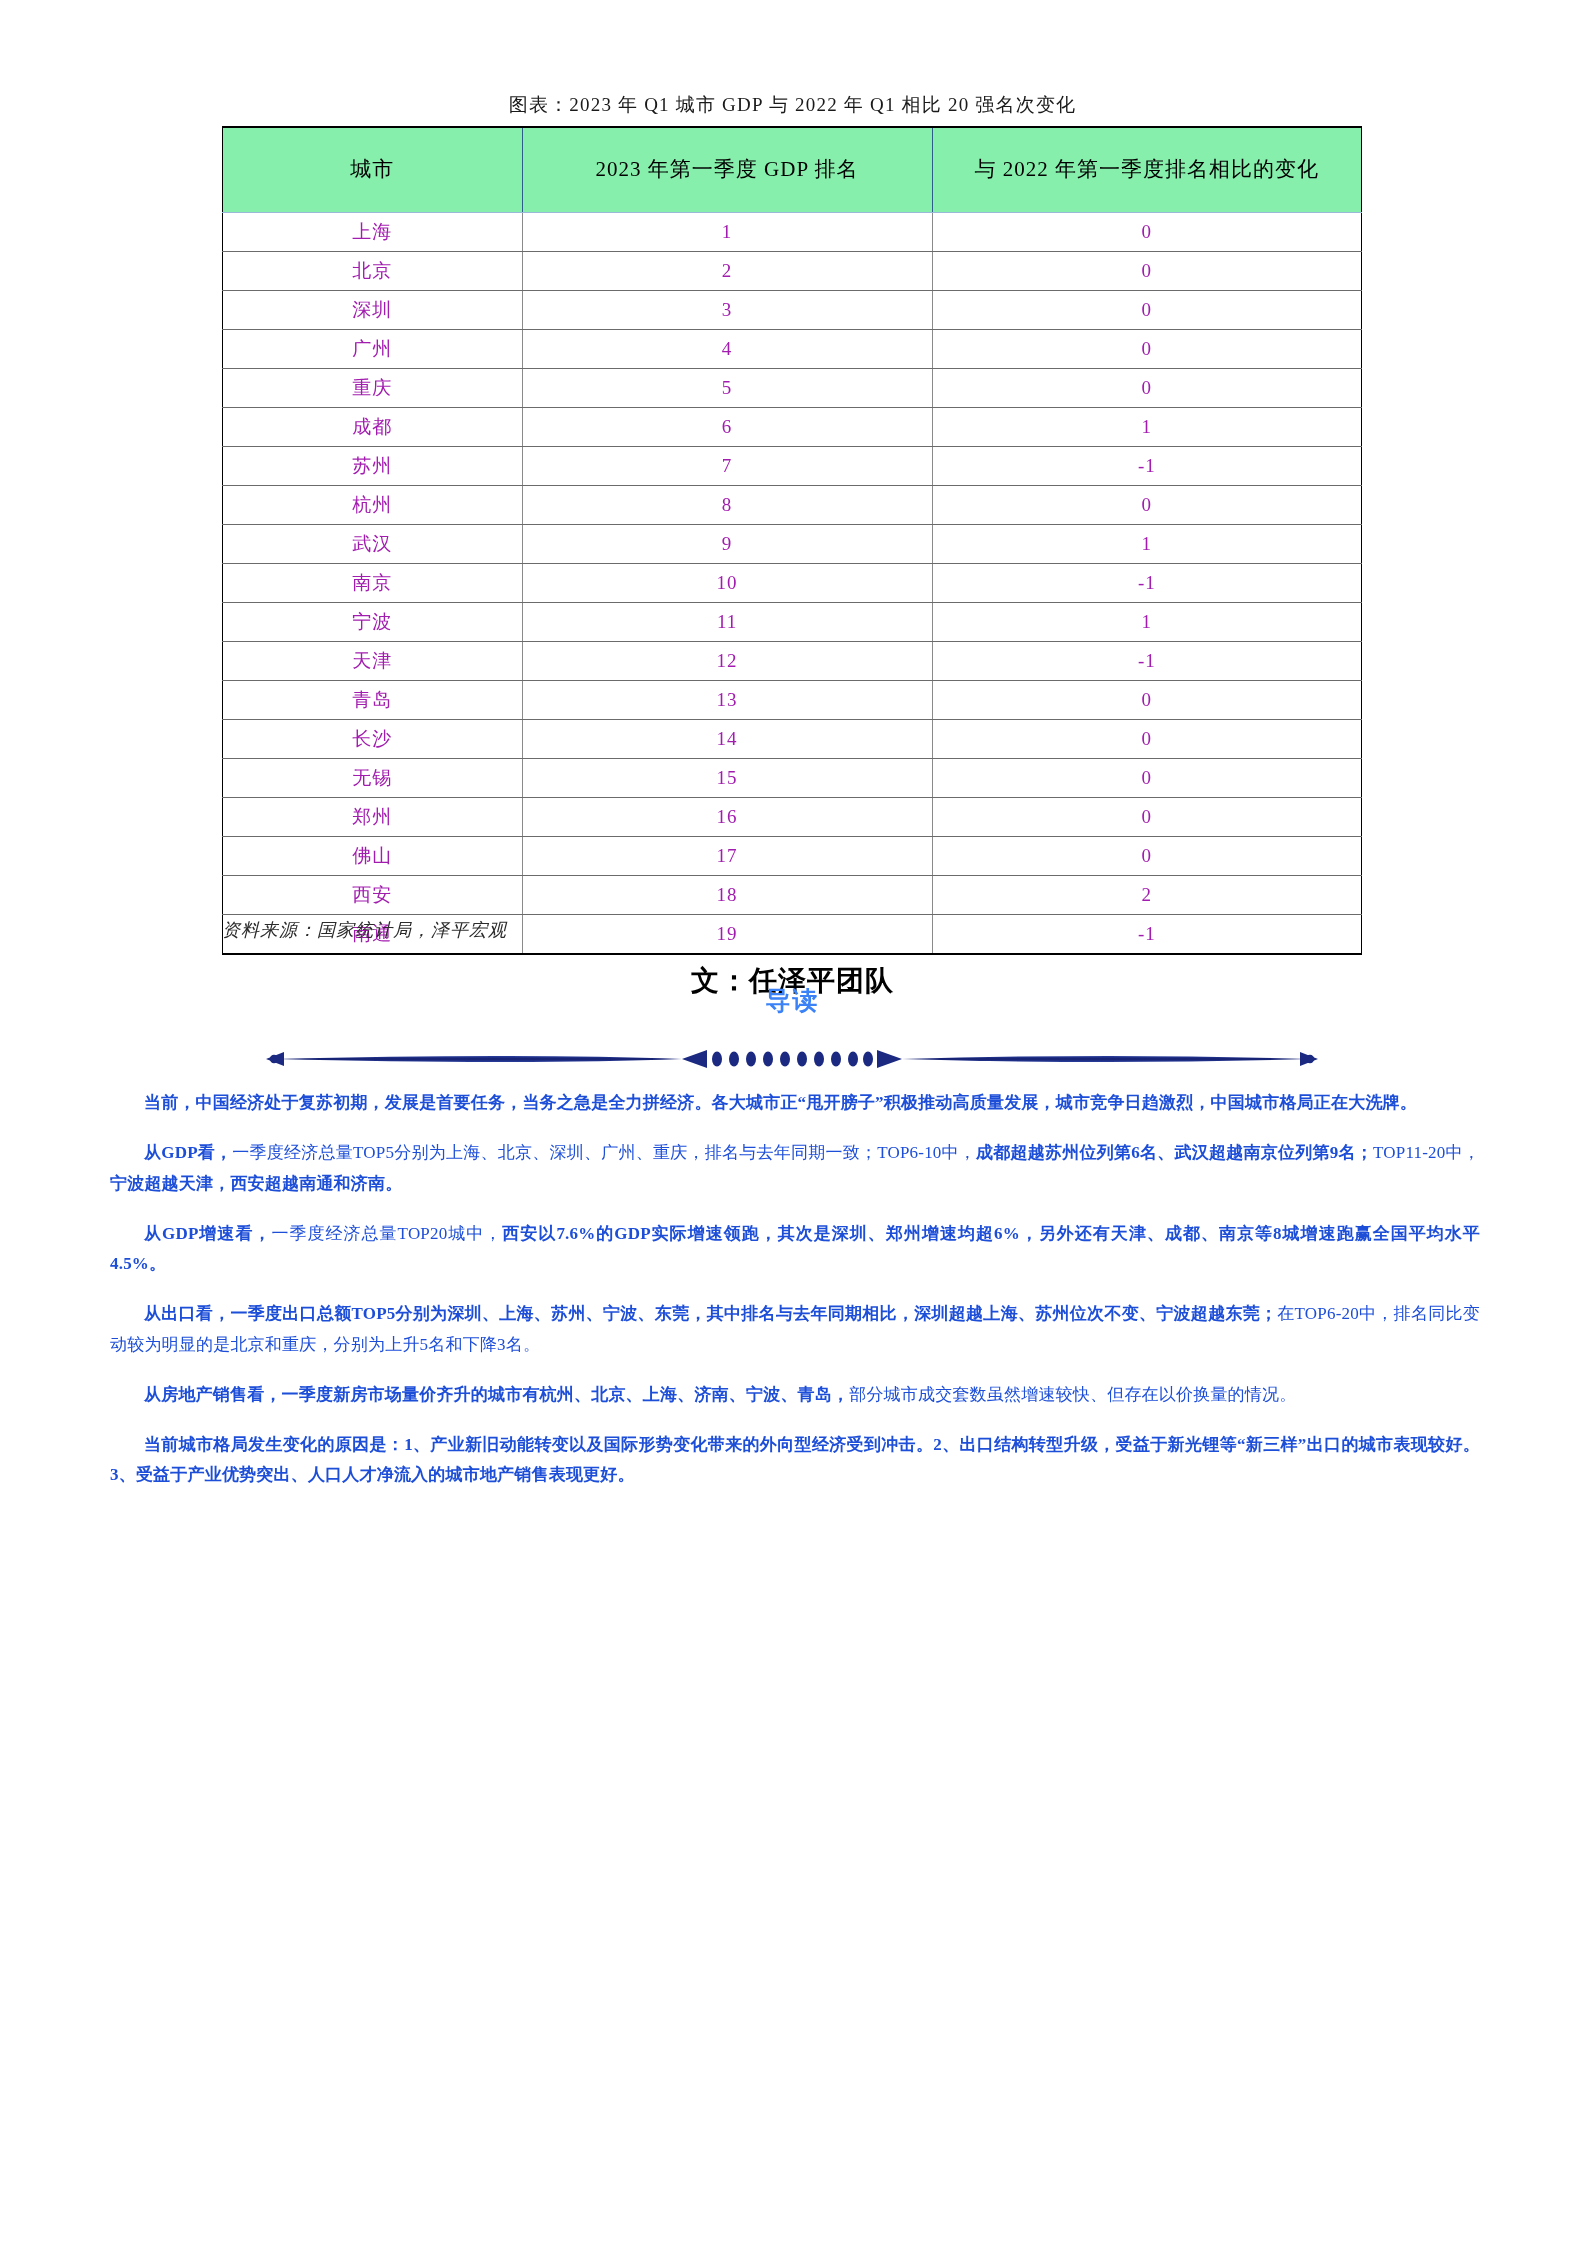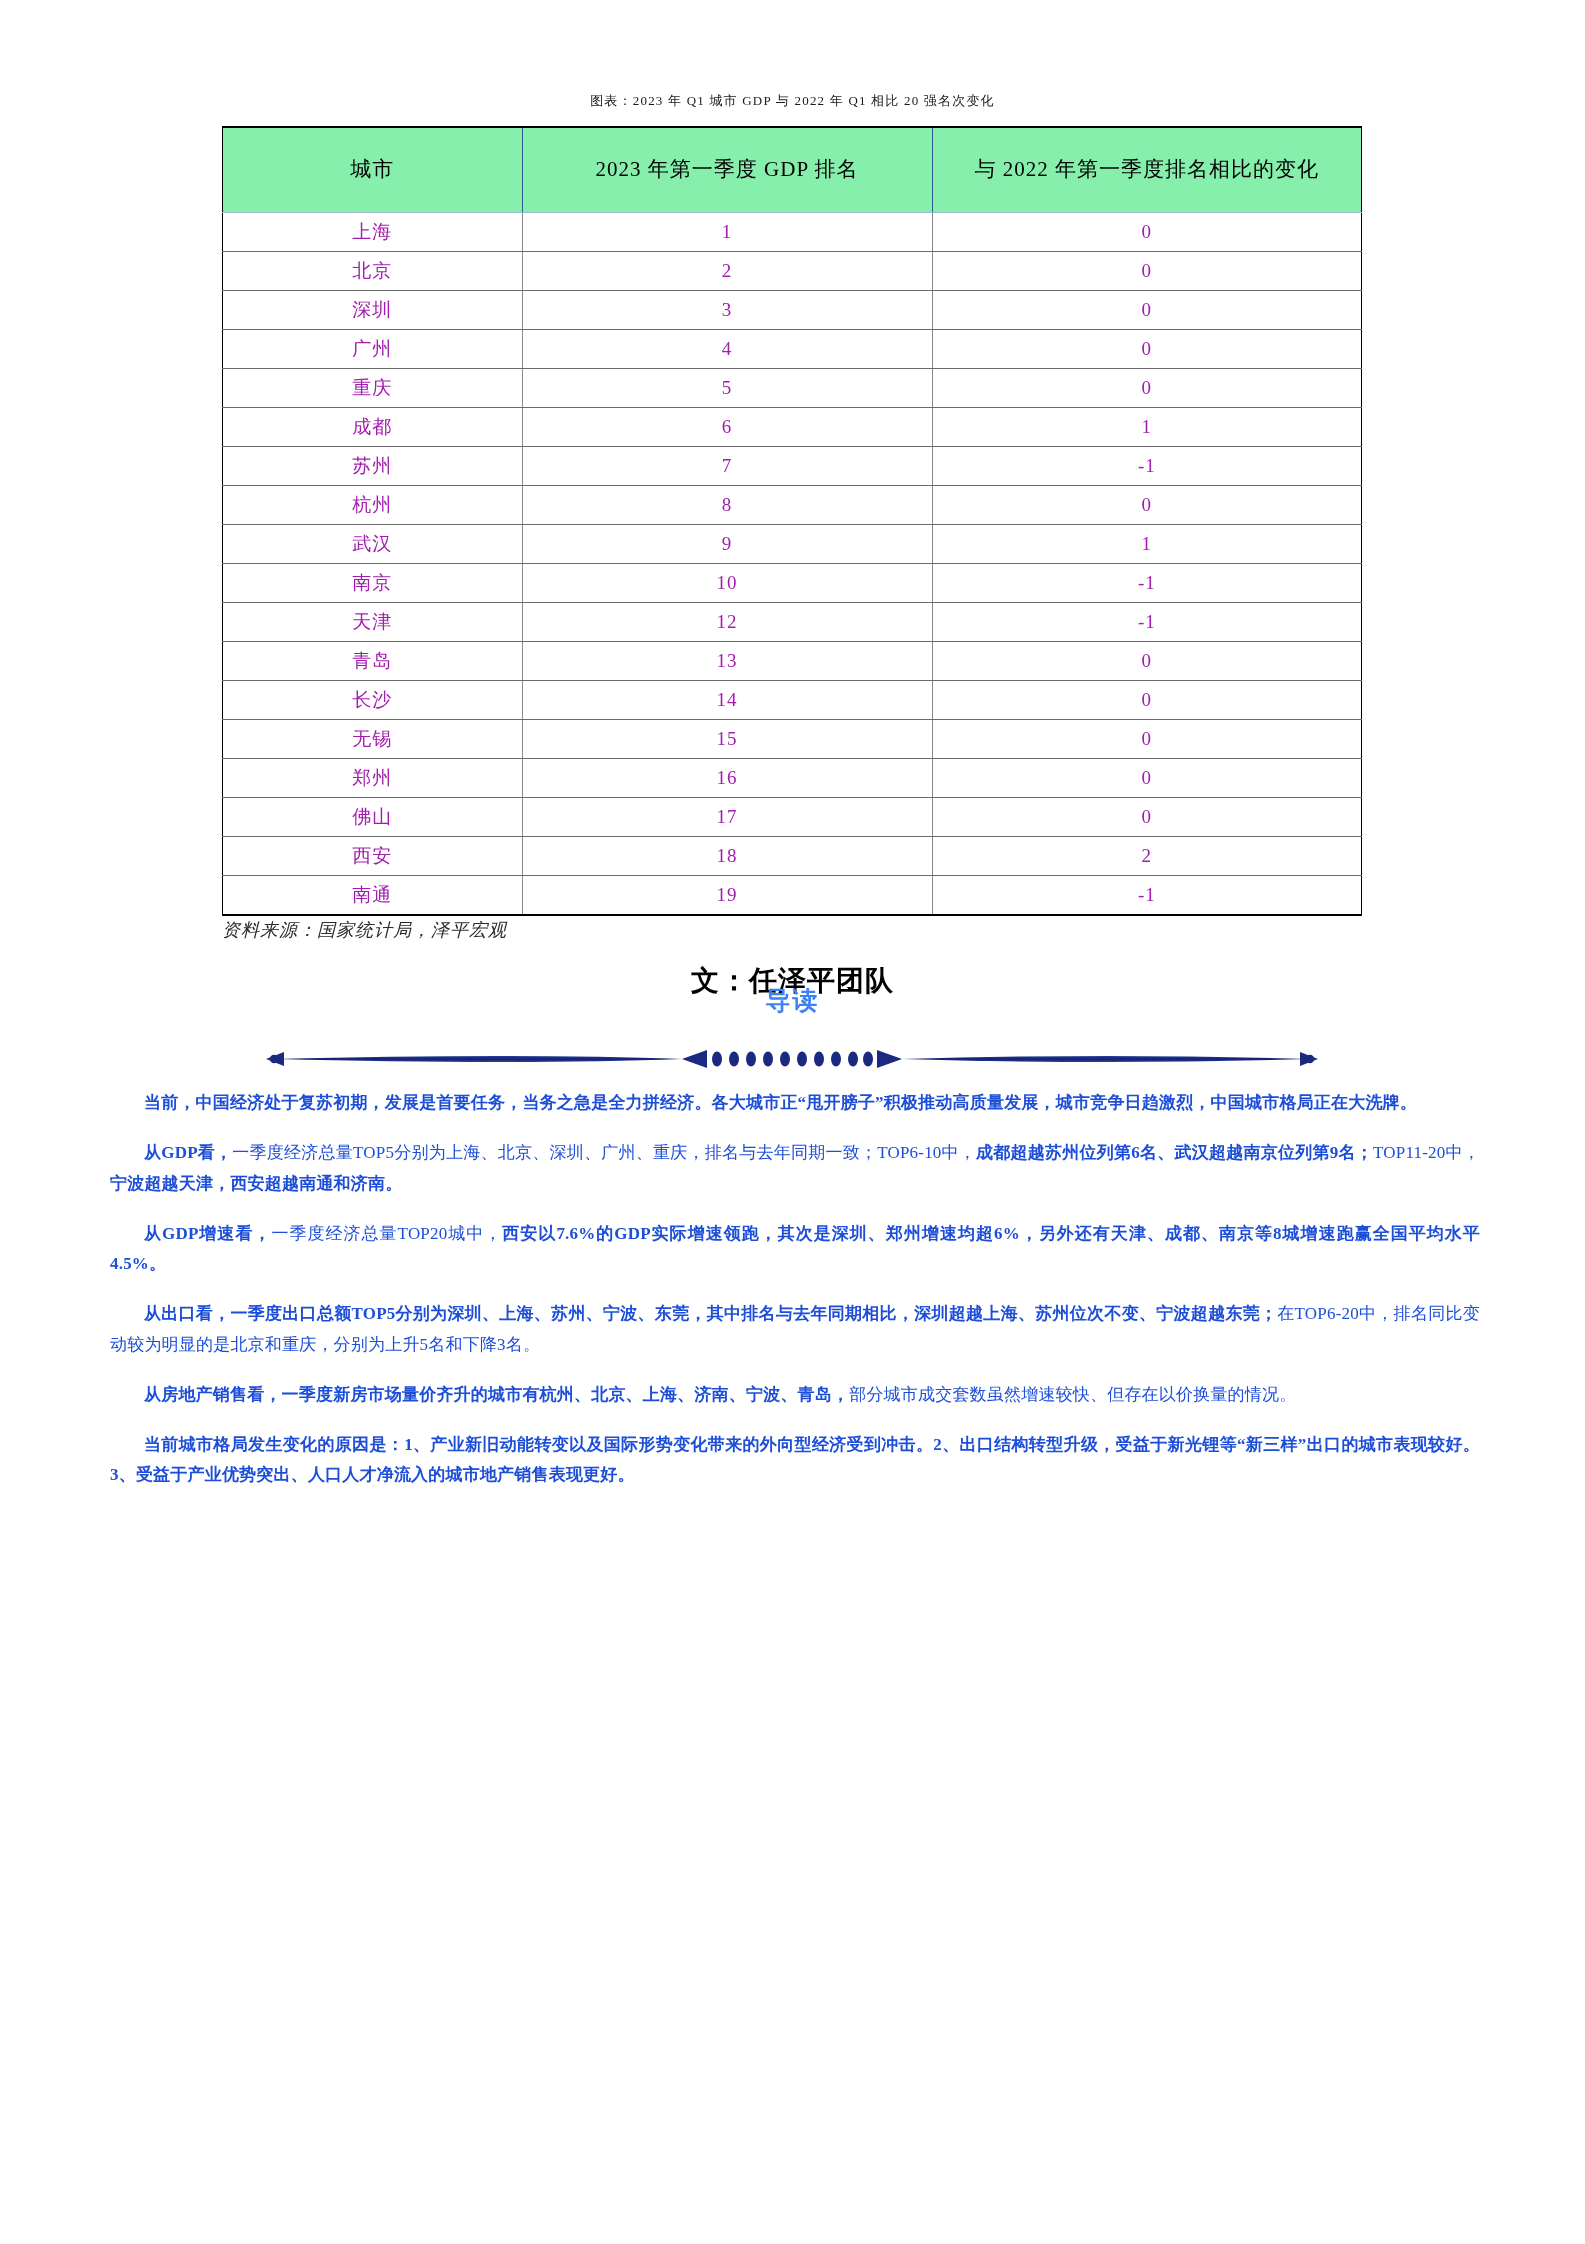--- a/index.html
+++ b/index.html
@@ -17,21 +17,21 @@
     box-sizing:border-box;
   }
 
   
   .fig-caption{
     position:absolute;
     left:0; right:0;
     top:92px;
     text-align:center;
     font-family:"Liberation Serif","DejaVu Serif",serif;
-    font-size:13px;
+    font-size:19px;
     color:#1a1a1a;
     letter-spacing:1.2px;
     white-space:nowrap;
   }
 
   
   .table-wrap{
     position:absolute;
     left:222px;
     top:126px;
@@ -213,20 +213,25 @@
             <td>武汉</td>
             <td>9</td>
             <td>1</td>
           </tr>
           <tr>
             <td>南京</td>
             <td>10</td>
             <td>-1</td>
           </tr>
           <tr>
+            <td>宁波</td>
+            <td>11</td>
+            <td>1</td>
+          </tr>
+          <tr>
             <td>天津</td>
             <td>12</td>
             <td>-1</td>
           </tr>
           <tr>
             <td>青岛</td>
             <td>13</td>
             <td>0</td>
           </tr>
           <tr>

